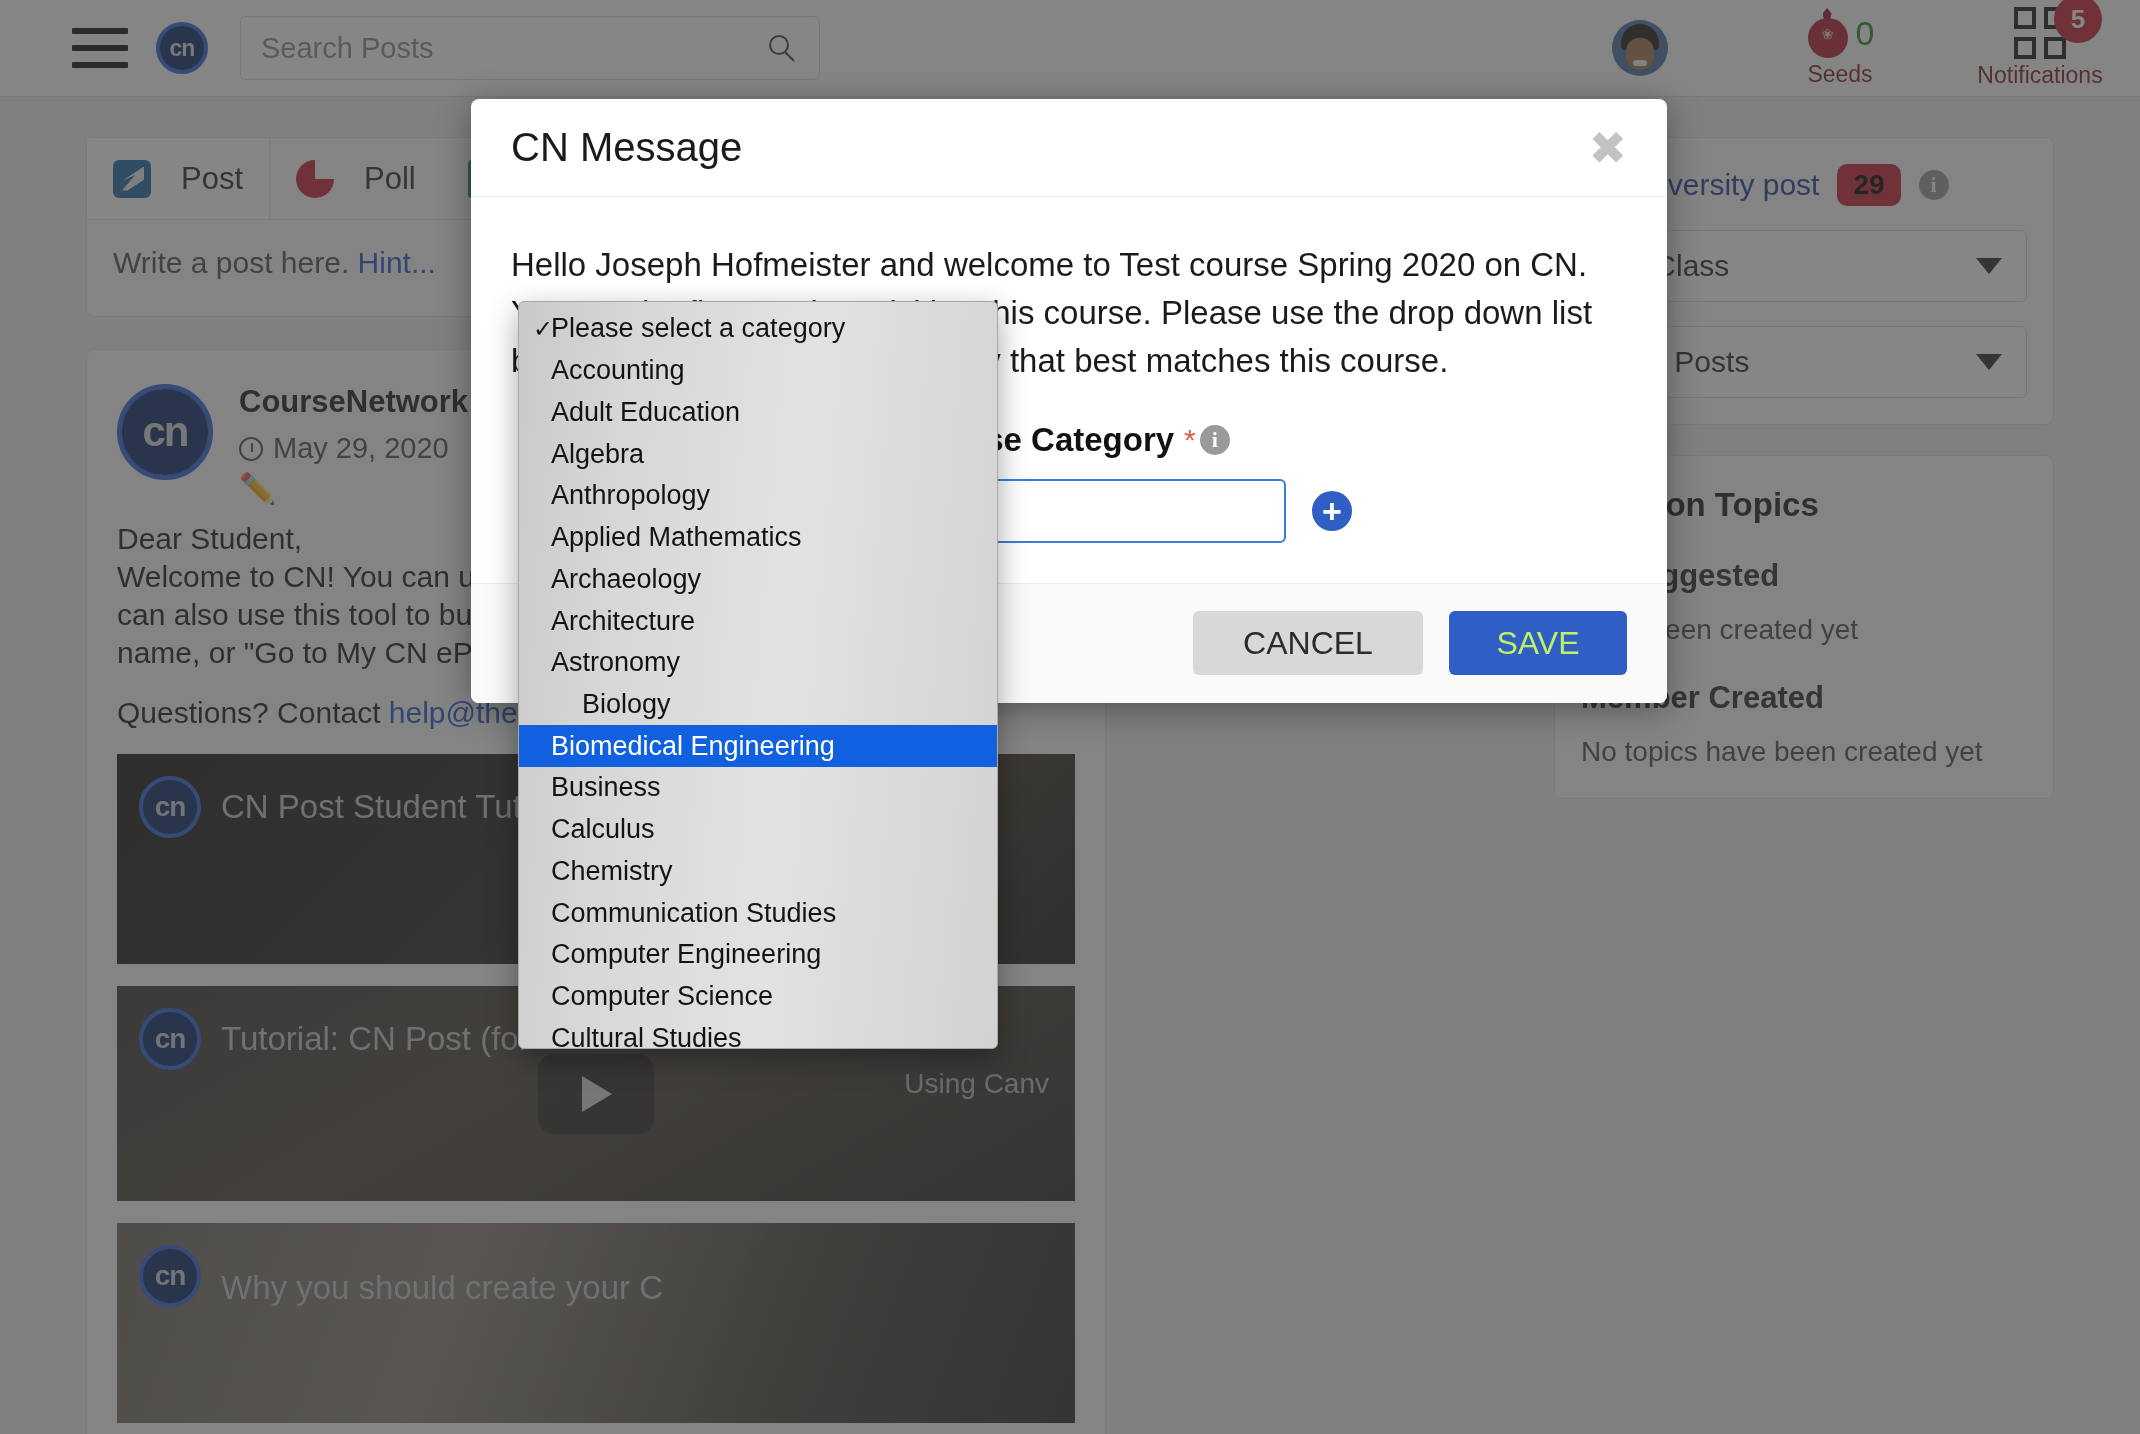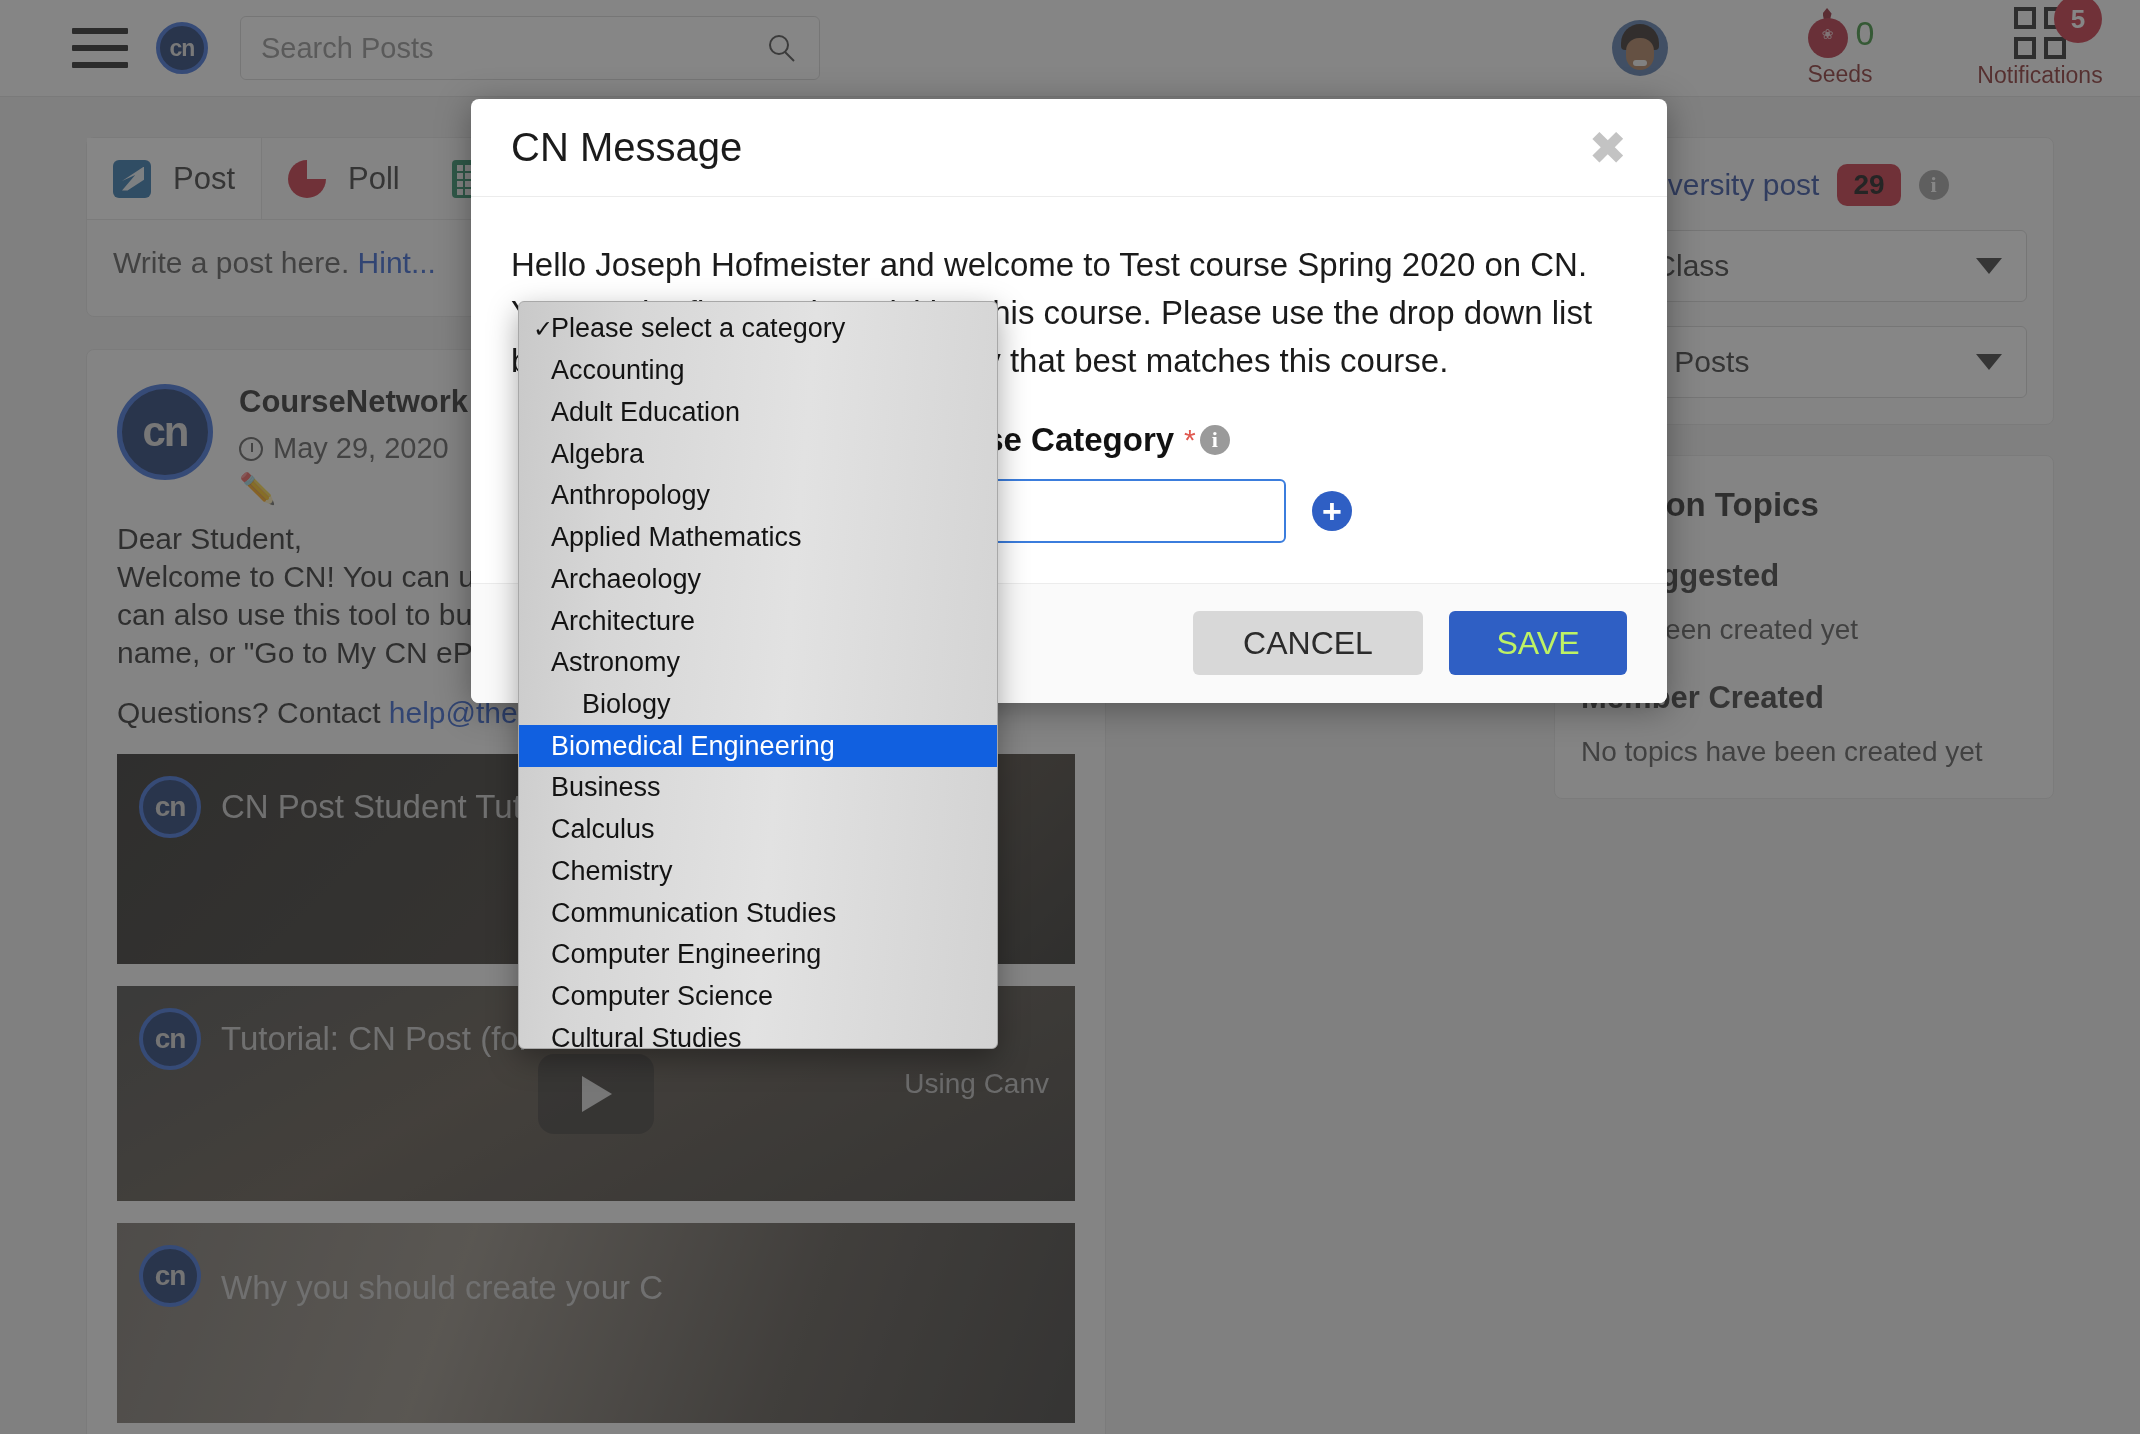--- a/index.html
+++ b/index.html
@@ -84,21 +84,21 @@
   }
 
   
   .content { position: absolute; top: 97px; left: 0; right: 0; bottom: 0; }
 
   .composer {
     position: absolute; left: 86px; top: 40px; width: 1020px; height: 180px;
     background: #fafafa; border: 1px solid #e2e2e2; border-radius: 8px;
   }
   .tabs { display: flex; height: 82px; border-bottom: 1px solid #e2e2e2; }
-  .tab { display: flex; align-items: center; gap: 22px; padding: 0 26px; font-size: 31px; color: #2a2a2a; }
+  .tab { display: flex; align-items: center; gap: 30px; padding: 0 26px; font-size: 31px; color: #2a2a2a; }
   .tab.active { background: #fff; border-right: 1px solid #e2e2e2; }
   .ic-post { width: 38px; height: 38px; background: #1f6aa5; border-radius: 6px; position: relative; }
   .ic-post::after { content: ""; position: absolute; left: 9px; top: 7px; width: 22px; height: 24px; background: #e8eef3; clip-path: polygon(100% 0, 100% 55%, 25% 100%, 0 100%, 60% 35%, 0 60%); }
   .ic-poll { width: 38px; height: 38px; border-radius: 50%; background: #c62034; position: relative; }
   .ic-poll::after { content: ""; position: absolute; right: 0; top: 0; width: 19px; height: 19px; background: #fafafa; }
   .ic-event { width: 38px; height: 38px; border: 3px solid #1e8a5f; border-radius: 4px; background:
       repeating-linear-gradient(#1e8a5f 0 2px, transparent 2px 8px),
       repeating-linear-gradient(90deg,#1e8a5f 0 2px, transparent 2px 8px); }
   .composer-input { padding: 26px; font-size: 30px; color: #4d4d4d; }
   .composer-input a { color: #2255cc; text-decoration: none; }

